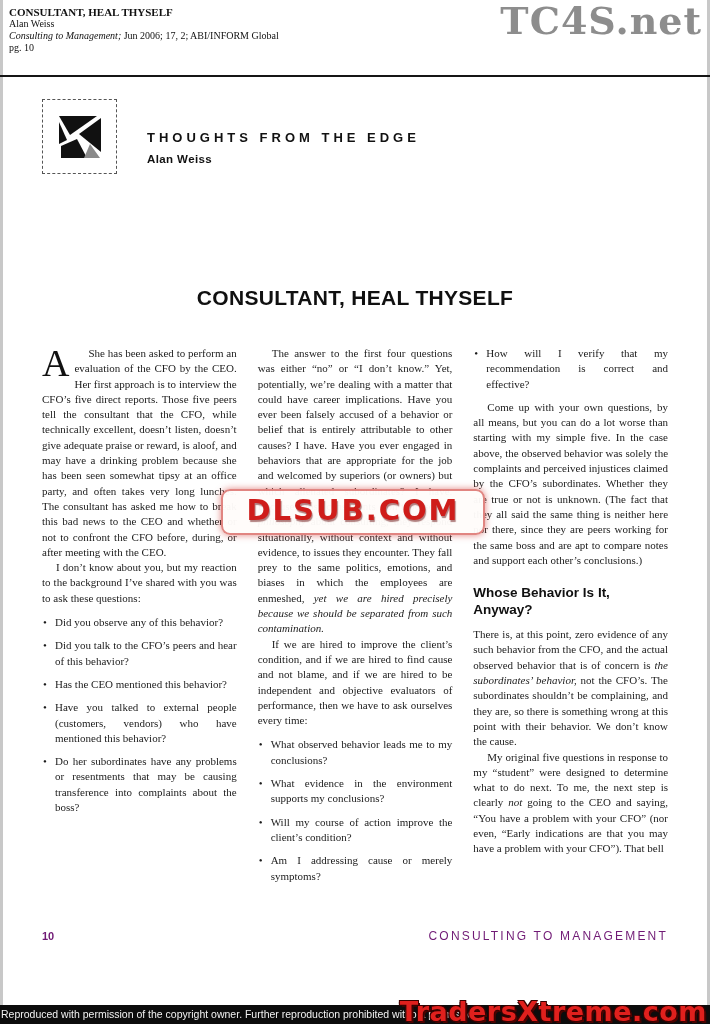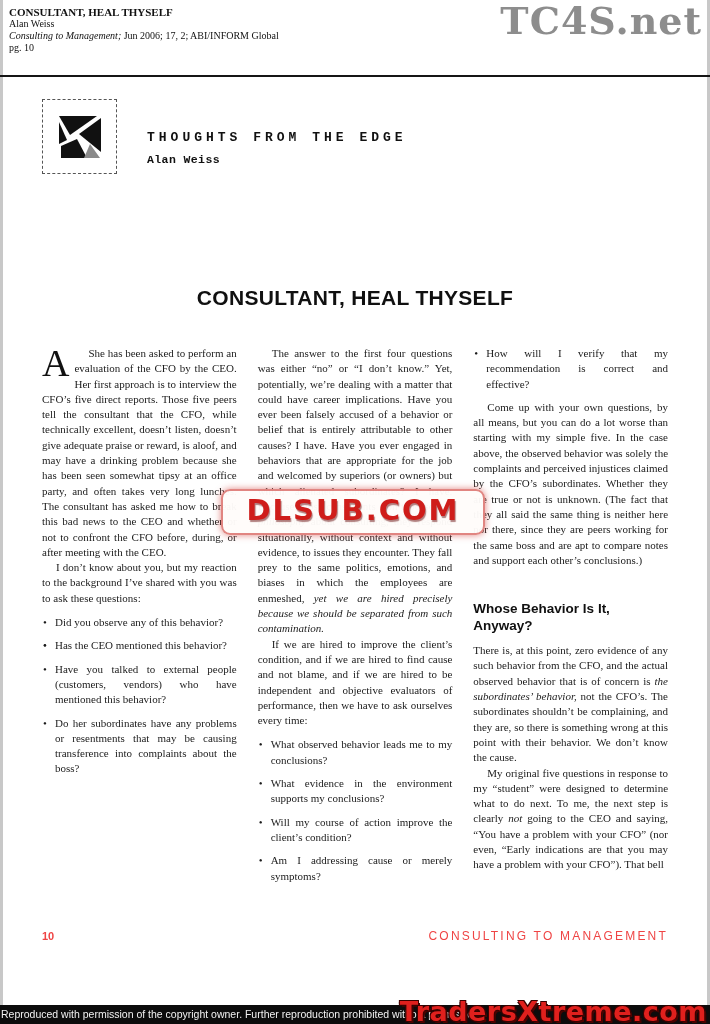--- a/index.html
+++ b/index.html
@@ -15,60 +15,60 @@
   .cit-title { font-weight:bold; font-size:11px; }
   .wm-top {
     position:absolute; right:8px; top:-2px;
     font-family:"DejaVu Serif", serif; font-weight:bold; font-size:38px;
     color:#8d8d8d; letter-spacing:1px;
   }
   .top-rule { position:absolute; left:0; top:75px; width:710px; height:2px; background:#151515; }
   
   .masthead { position:absolute; left:42px; top:99px; display:flex; align-items:flex-start; }
   .logo-box { width:75px; height:75px; border:1px dashed #555; display:flex; align-items:center; justify-content:center; background:#fff; }
-  .mast-text { margin-left:30px; padding-top:31px; font-family:Liberation Mono, monospace; }
+  .mast-text { margin-left:30px; padding-top:31px; font-family:Liberation Sans, sans-serif; }
   .series { font-weight:bold; font-size:13px; letter-spacing:4px; color:#111; }
   .mast-author { font-weight:bold; font-size:11.5px; letter-spacing:0.4px; margin-top:8px; color:#111; }
   
   .art-title {
     position:absolute; left:0; top:286px; width:710px; text-align:center;
     font-family:"Liberation Sans", sans-serif; font-weight:bold; font-size:21px;
     letter-spacing:0.3px; color:#101010;
   }
   
   .columns { position:absolute; left:42px; top:346px; width:626px; display:flex; gap:21px; }
   .col { flex:1 1 0; font-size:11px; line-height:15.3px; text-align:justify; color:#1b1b1b; }
   .col p { margin:0; }
   p.ind { text-indent:14px; }
   .dropcap { float:left; font-size:38px; line-height:32px; padding:1px 5px 0 0; color:#111; }
   .bullets { margin-top:9px; }
   .bullet { position:relative; padding-left:13px; margin-bottom:8px; }
   .b-dot { position:absolute; left:1px; top:0; }
   .col-head {
     font-family:"Liberation Sans", sans-serif; font-weight:bold;
     font-size:13.5px; line-height:17px; text-align:left;
-    margin:32px 0 9px 0; color:#101010;
+    margin:16px 0 9px 0; color:#101010;
   }
   .gap-top { margin-top:15px; }
   em { font-style:italic; }
   
   .wm-center {
     position:absolute; left:221px; top:489px; width:264px; height:46px;
     background:rgba(255,252,250,0.97);
     border:2px solid rgba(200,35,30,0.55); border-radius:9px;
     box-shadow:0 0 7px rgba(200,35,30,0.55);
     color:#cf1d1a; font-family:"DejaVu Sans", sans-serif; font-weight:bold;
     font-size:29px; letter-spacing:2px; text-align:center; line-height:39px;
     text-shadow:1px 2px 1px rgba(100,5,5,0.5);
   }
   
   .pagefoot {
     position:absolute; left:42px; top:929px; width:626px;
     display:flex; justify-content:space-between; align-items:baseline;
-    font-family:"Liberation Sans", sans-serif; color:#ef4444;
+    font-family:"Liberation Sans", sans-serif; color:#701a75;
   }
   .pf-num { font-weight:bold; font-size:11px; }
   .pf-journal { font-weight:normal; font-size:12px; letter-spacing:2.2px; }
   
   .copybar {
     position:absolute; left:0; bottom:0; width:710px; height:19px;
     background:#0c0c0c; color:#f2f2f2;
     font-family:"Liberation Sans", sans-serif; font-size:10.5px; line-height:19px;
     padding-left:1px; white-space:nowrap; overflow:hidden;
   }
@@ -114,21 +114,21 @@
   <h1 class="art-title">CONSULTANT, HEAL THYSELF</h1>
 
   <div class="columns">
 
     <div class="col">
       <p><span class="dropcap">A</span></p>
       <p class="ind">She has been asked to perform an evaluation of the CFO by the CEO. Her first approach is to interview the CFO’s five direct reports. Those five peers tell the consultant that the CFO, while technically excellent, doesn’t listen, doesn’t give adequate praise or reward, is aloof, and may have a drinking problem because she has been seen somewhat tipsy at an office party, and often takes very long lunches. The consultant has asked me how to break this bad news to the CEO and whether or not to confront the CFO before, during, or after meeting with the CEO.</p>
       <p class="ind">I don’t know about you, but my reaction to the background I’ve shared with you was to ask these questions:</p>
       <div class="bullets">
         <div class="bullet"><span class="b-dot">•</span><span class="b-text">Did you observe any of this behavior?</span></div>
-        <div class="bullet"><span class="b-dot">•</span></div>
+        <div class="bullet"><span class="b-dot">•</span><span class="b-text">Did you talk to the CFO’s peers and hear of this behavior?</span></div>
         <div class="bullet"><span class="b-dot">•</span><span class="b-text">Has the CEO mentioned this behavior?</span></div>
         <div class="bullet"><span class="b-dot">•</span><span class="b-text">Have you talked to external people (customers, vendors) who have mentioned this behavior?</span></div>
         <div class="bullet"><span class="b-dot">•</span><span class="b-text">Do her subordinates have any problems or resentments that may be causing transference into complaints about the boss?</span></div>
       </div>
     </div>
 
     <div class="col">
       <p class="ind"><span>The answer to the first four questions was either “no” or “I don’t know.” Yet, potentially, we’re dealing with a matter that could have career implications. Have you ever been falsely accused of a behavior or belief that is entirely attributable to other causes? I have. Have you ever engaged in behaviors that are appropriate for the job and welcomed by superiors (or owners) </span><span>but which alienated subordinates? I have. Because most consultants don’t </span><span>possess a </span><em>philosophy</em><span> about consulting, they respond situationally, without context and without evidence, to issues they encounter. They fall prey to the same politics, emotions, and biases in which the employees are enmeshed, </span><em>yet we are hired precisely because we should be separated from such contamination.</em></p>
       <p class="ind">If we are hired to improve the client’s condition, and if we are hired to find cause and not blame, and if we are hired to be independent and objective evaluators of performance, then we have to ask ourselves every time:</p>
       <div class="bullets">

